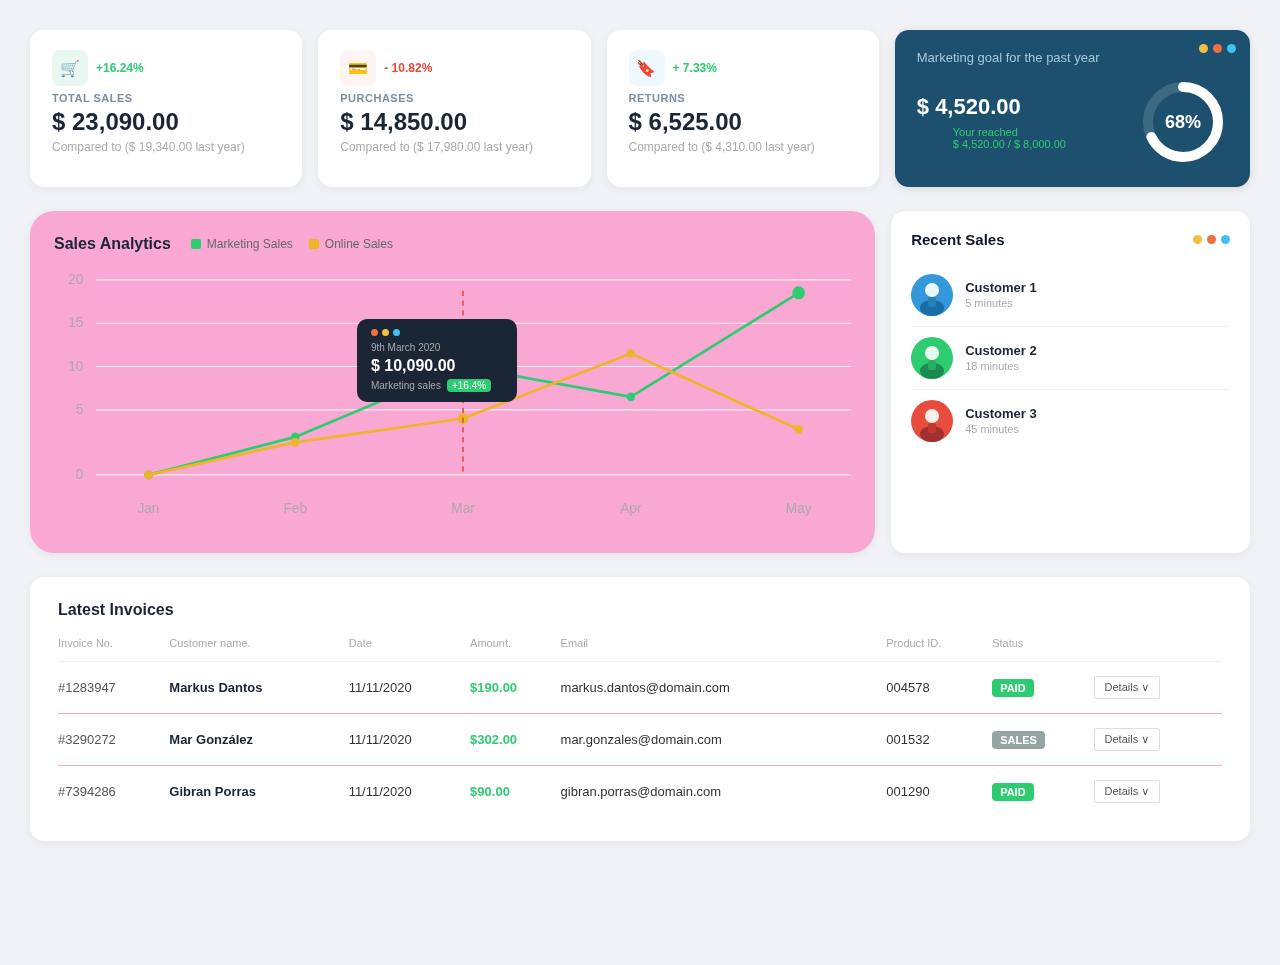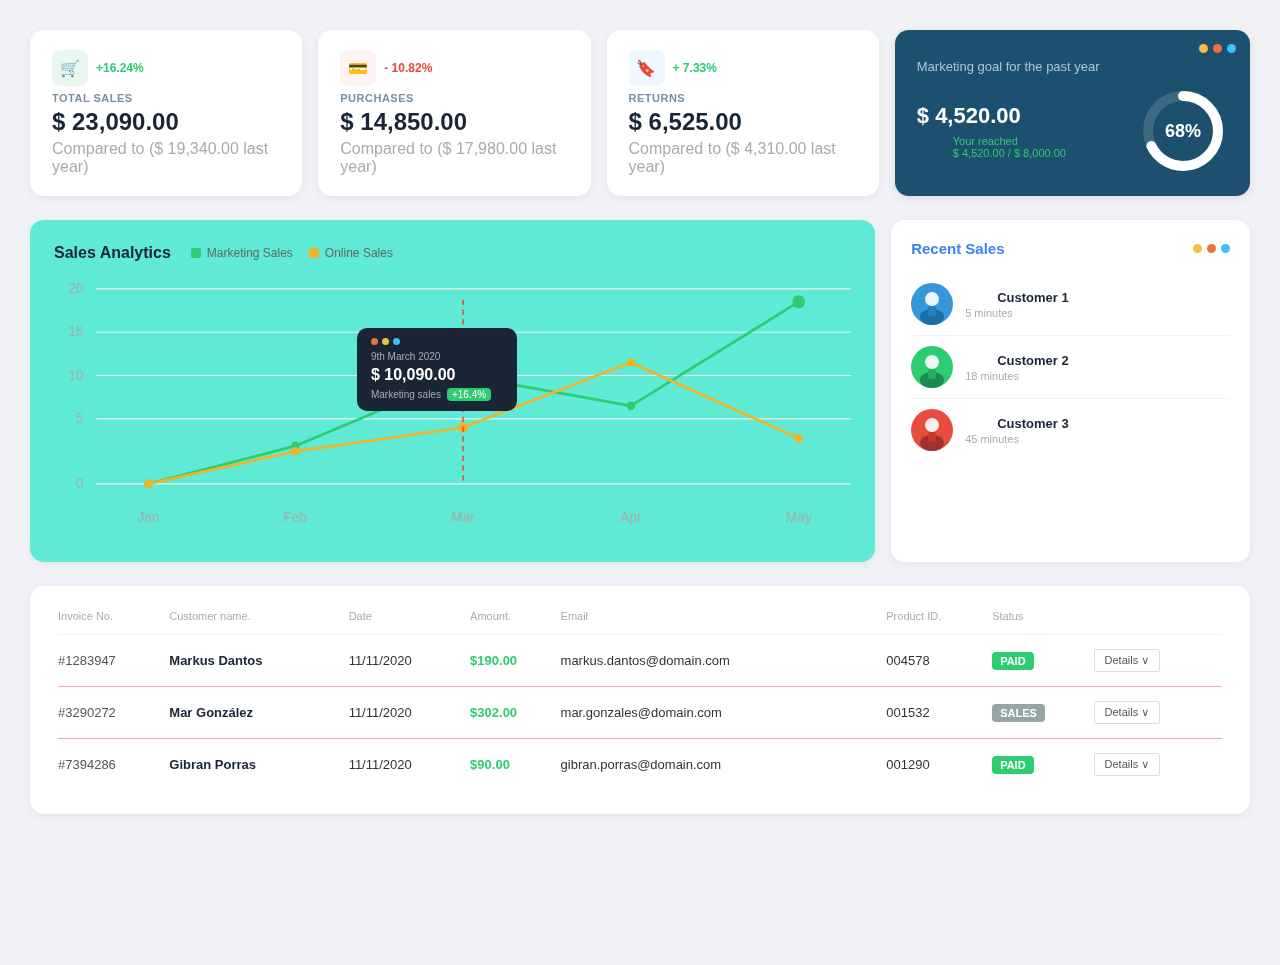--- a/index.html
+++ b/index.html
@@ -20,21 +20,21 @@
     .stat-card .icon-box {
       width: 36px; height: 36px; border-radius: 8px;
       display: flex; align-items: center; justify-content: center;
       font-size: 16px;
     }
     .stat-card .trend { font-size: 12px; font-weight: 600; }
     .trend.up { color: #2ecc71; }
     .trend.down { color: #e74c3c; }
     .stat-card .stat-label { font-size: 11px; font-weight: 700; color: #7b8fa1; letter-spacing: 0.5px; text-transform: uppercase; margin-bottom: 4px; }
     .stat-card .stat-value { font-size: 24px; font-weight: 700; color: #1a2535; margin-bottom: 4px; }
-    .stat-card .stat-compare { font-size: 16px; color: #aaa; }
+    .stat-card .stat-compare { font-size: 12px; color: #aaa; }
 
     
     .goal-card {
       background: #1d4f6e;
       border-radius: 14px;
       padding: 20px 22px;
       flex: 1.1;
       box-shadow: 0 2px 10px rgba(0,0,0,0.1);
       color: #fff;
       position: relative;
@@ -54,22 +54,22 @@
     
     .donut-wrap { position: relative; width: 90px; height: 90px; }
     .donut-wrap svg { width: 90px; height: 90px; }
     .donut-pct { position: absolute; top: 50%; left: 50%; transform: translate(-50%, -50%); font-size: 18px; font-weight: 700; color: #fff; }
 
     
     .middle-row { display: flex; gap: 16px; margin-bottom: 24px; }
 
     
     .analytics-card {
-      background: #5eead4;
-      border-radius: 14px;
+      background: #f9a8d4;
+      border-radius: 24px;
       padding: 24px;
       flex: 2.5;
       box-shadow: 0 2px 10px rgba(0,0,0,0.06);
     }
     .analytics-header { display: flex; align-items: center; gap: 20px; margin-bottom: 16px; }
     .analytics-title { font-size: 16px; font-weight: 700; color: #1a2535; }
     .legend { display: flex; gap: 16px; }
     .legend-item { display: flex; align-items: center; gap: 6px; font-size: 12px; color: #666; }
     .legend-dot { width: 10px; height: 10px; border-radius: 2px; }
 
@@ -99,27 +99,27 @@
 
     
     .recent-sales-card {
       background: #fff;
       border-radius: 14px;
       padding: 20px;
       flex: 1;
       box-shadow: 0 2px 10px rgba(0,0,0,0.06);
     }
     .rs-header { display: flex; justify-content: space-between; align-items: center; margin-bottom: 16px; }
-    .rs-title { font-size: 15px; font-weight: 700; color: #3b82f6; }
+    .rs-title { font-size: 15px; font-weight: 700; color: #0f172a; }
     .rs-dots { display: flex; gap: 5px; }
     .rs-dot { width: 9px; height: 9px; border-radius: 50%; }
     .customer-item { display: flex; align-items: center; gap: 12px; padding: 10px 0; border-bottom: 1px solid #f0f2f5; }
     .customer-item:last-child { border-bottom: none; }
     .customer-avatar { width: 42px; height: 42px; border-radius: 50%; display: flex; align-items: center; justify-content: center; font-size: 20px; flex-shrink: 0; }
-    .customer-name { font-size: 13px; font-weight: 600; color: #1a2535; margin-left: 32px; }
+    .customer-name { font-size: 13px; font-weight: 600; color: #1a2535; }
     .customer-time { font-size: 11px; color: #aaa; margin-top: 2px; }
 
     
     .invoices-card {
       background: #fff;
       border-radius: 14px;
       padding: 24px 28px;
       box-shadow: 0 2px 10px rgba(0,0,0,0.06);
     }
     .invoices-title { font-size: 16px; font-weight: 700; color: #1a2535; margin-bottom: 18px; }
@@ -328,20 +328,21 @@
     <div>
       <div class="customer-name">Customer 3</div>
       <div class="customer-time">45 minutes</div>
     </div>
   </div>
         </div>
     </div>
   </div>
 
   <div class="invoices-card">
+    <div class="invoices-title">Latest Invoices</div>
     <table>
       <thead>
         <tr id="invoices-header-row">
             <th>Invoice No.</th>
             <th>Customer name.</th>
             <th>Date</th>
             <th>Amount.</th>
             <th>Email</th>
             <th>Product ID.</th>
             <th>Status</th>

